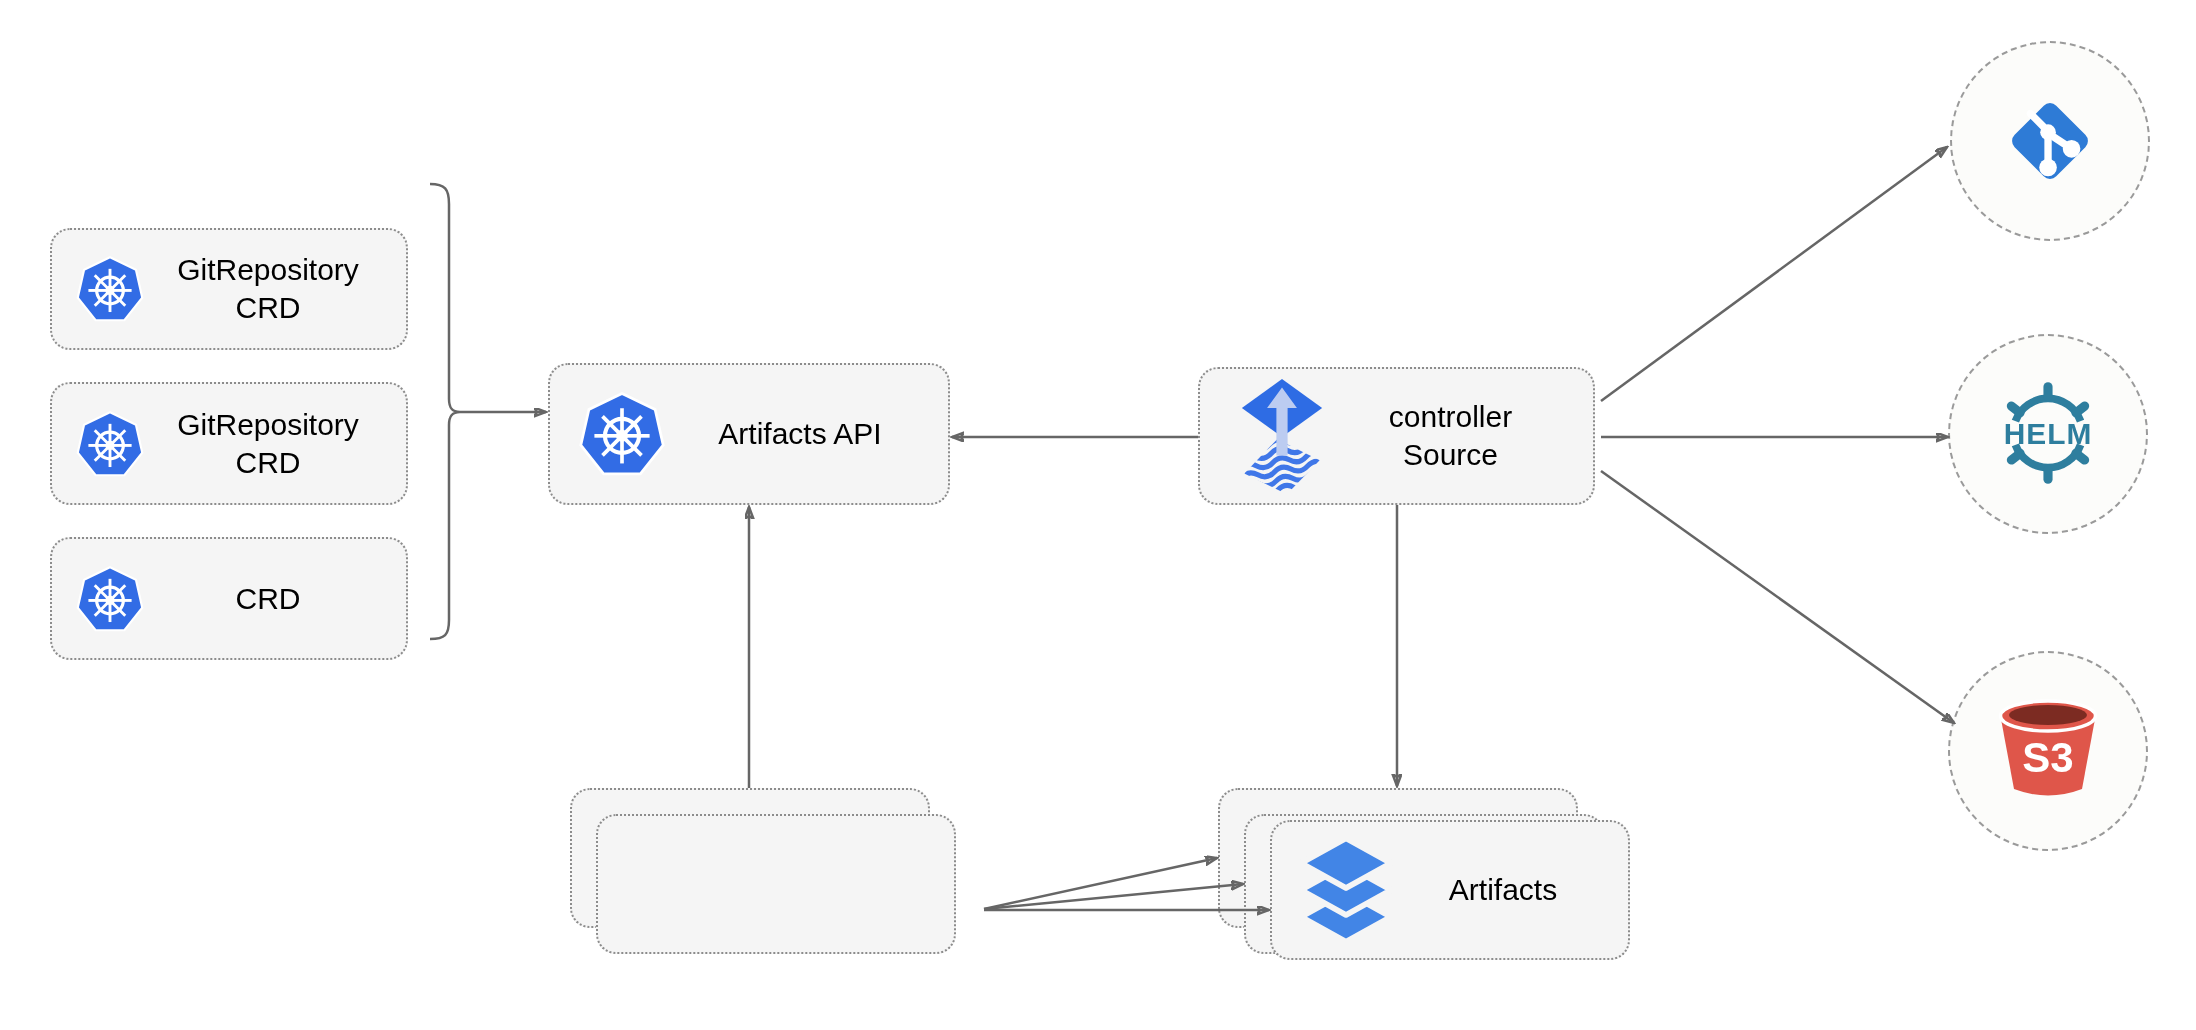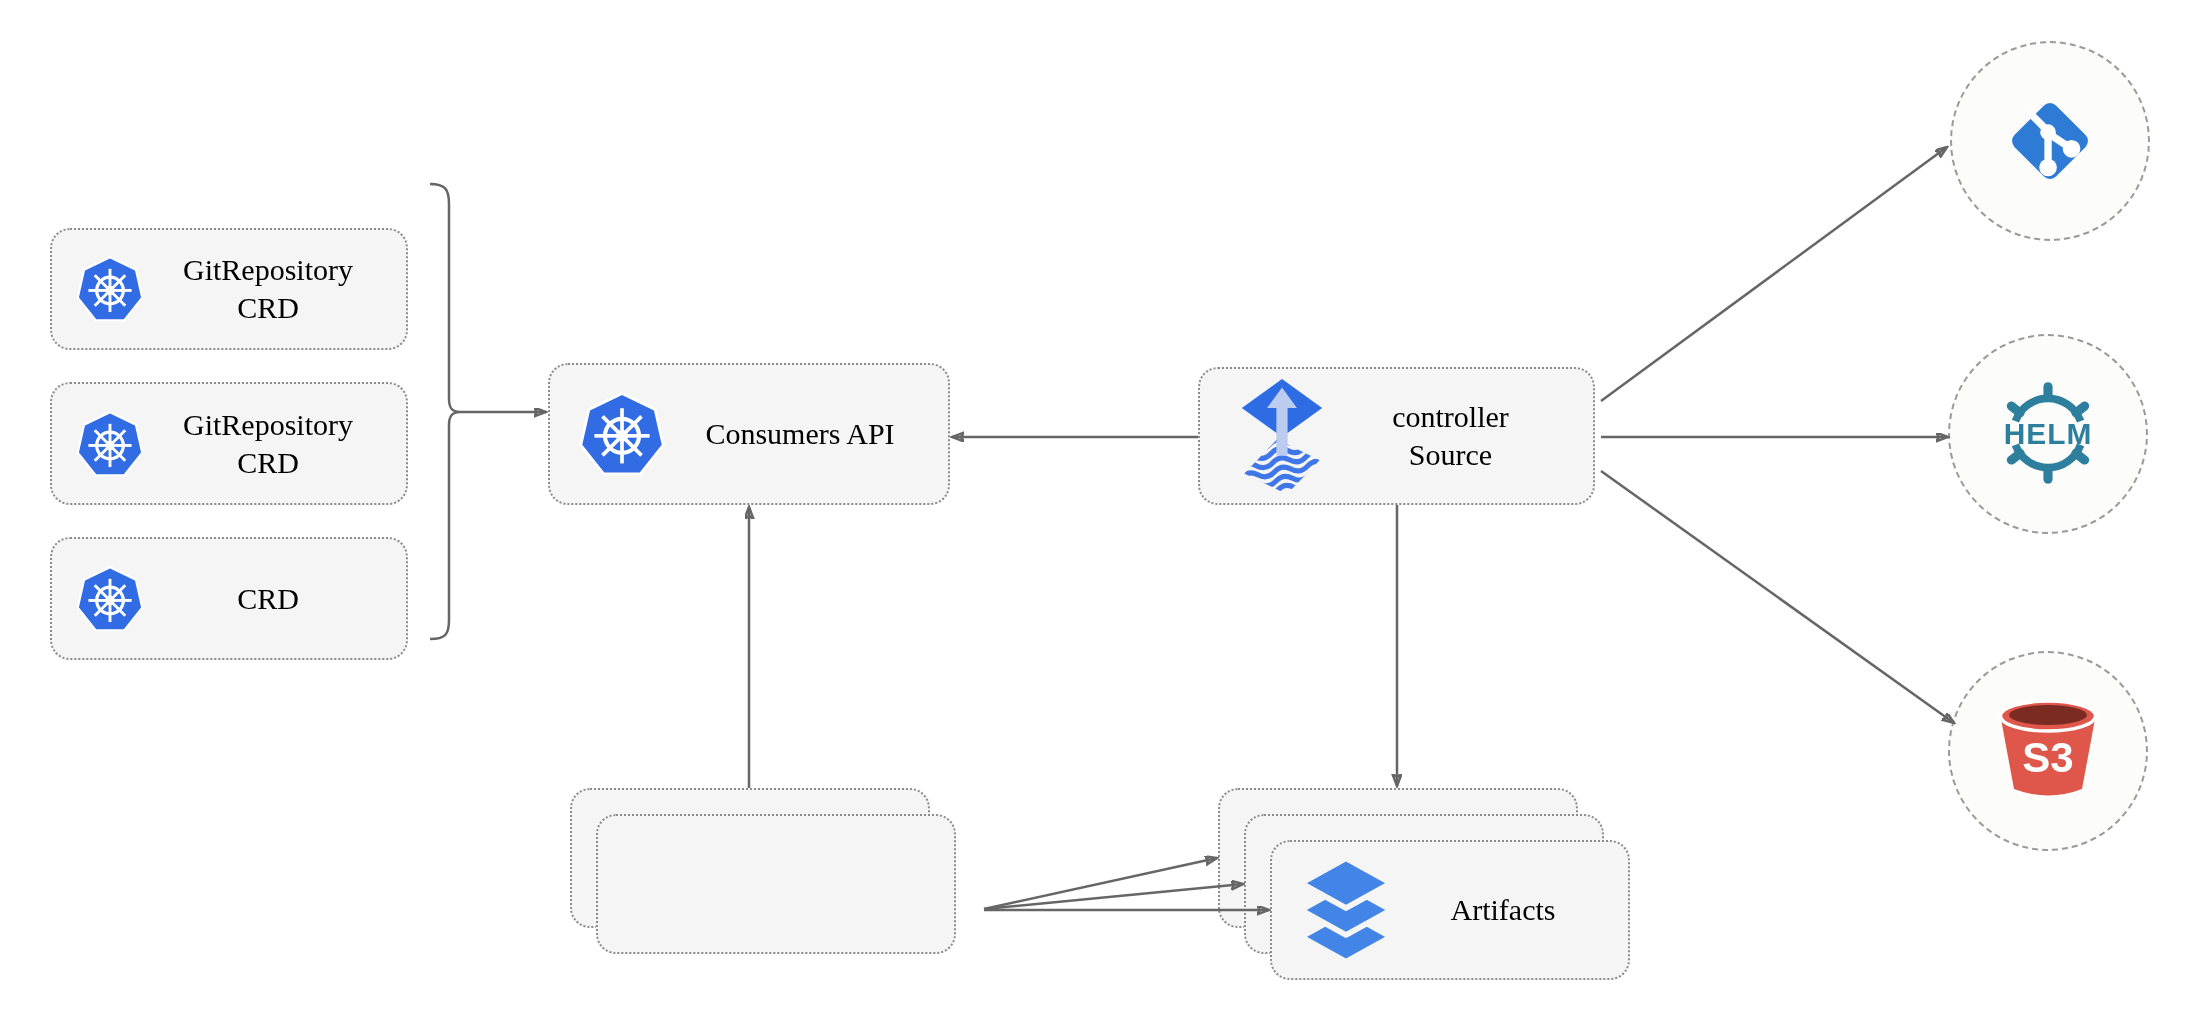--- a/index.html
+++ b/index.html
@@ -10,21 +10,21 @@
     --git-blue:#2E7BD6; --helm-teal:#2E7E9E; --s3-red:#DF564A; --s3-dark:#7C2B22;
     --layers-blue:#4285E6;
   }
   html,body{margin:0;padding:0;background:#fff;}
   body{font-family:"Liberation Sans",sans-serif;color:var(--text);}
   .canvas{position:relative;width:2196px;height:1030px;background:#fff;overflow:hidden;}
 
   .node{position:absolute;box-sizing:border-box;background:var(--node-fill);
         border:2.2px dotted var(--node-border);border-radius:20px;
         display:flex;align-items:center;z-index:2;}
-  .node .txt{flex:1;text-align:center;font-size:30px;line-height:38px;color:var(--text);padding-right:16px;font-family:Liberation Serif, serif;}
+  .node .txt{flex:1;text-align:center;font-size:30px;line-height:38px;color:var(--text);padding-right:16px;}
   .icon{display:flex;align-items:flex-end;justify-content:center;flex:0 0 auto;}
 
   .stack{position:absolute;box-sizing:border-box;background:var(--node-fill);
          border:2.2px dotted var(--node-border);border-radius:20px;}
 
   .circle{position:absolute;box-sizing:border-box;width:200px;height:200px;border-radius:50%;
           background:var(--circle-fill);border:2.5px dashed var(--circle-border);
           display:flex;align-items:center;justify-content:center;z-index:2;}
 
   .connectors{position:absolute;left:0;top:0;z-index:5;pointer-events:none;}
@@ -125,41 +125,41 @@
       <div>CRD</div>
     </span>
   </div>
 
   <div class="node" style="left:548px;top:363px;width:402px;height:142px">
     <span class="icon" style="margin-left:26px">
       <svg width="92" height="92">
           <use href="#sym-k8s"></use>
         </svg>
     </span>
-    <span class="txt one-line">Consumers API</span>
+    <span class="txt one-line">Artifacts API</span>
   </div>
 
   <div class="node" style="left:1198px;top:367px;width:397px;height:138px">
     <span class="icon" style="margin-left:40px">
       <svg width="84" height="118">
           <use href="#sym-flux"></use>
         </svg>
     </span>
     <span class="txt">
       <div>controller</div>
       <div>Source</div>
     </span>
   </div>
 
   <div class="stack" style="left:570px;top:788px;width:360px;height:140px;z-index:1"></div>
   <div class="stack" style="left:596px;top:814px;width:360px;height:140px;z-index:2"></div>
 
   <div class="stack" style="left:1218px;top:788px;width:360px;height:140px;z-index:1"></div>
   <div class="stack" style="left:1244px;top:814px;width:360px;height:140px;z-index:2"></div>
-  <div class="node" style="left:1270px;top:840px;width:360px;height:140px;z-index:3">
+  <div class="node" style="left:1270px;top:820px;width:360px;height:140px;z-index:3">
     <span class="icon" style="margin-left:26px">
       <svg width="96" height="108" viewBox="0 0 100 112">
         <polygon class="layer" points="50,58 97,84 50,110 3,84"></polygon>
         <polygon class="layer" points="50,30 97,56 50,82 3,56"></polygon>
         <polygon class="layer" points="50,2 97,28 50,54 3,28"></polygon>
       </svg>
     </span>
     <span class="txt one-line">Artifacts</span>
   </div>
 

